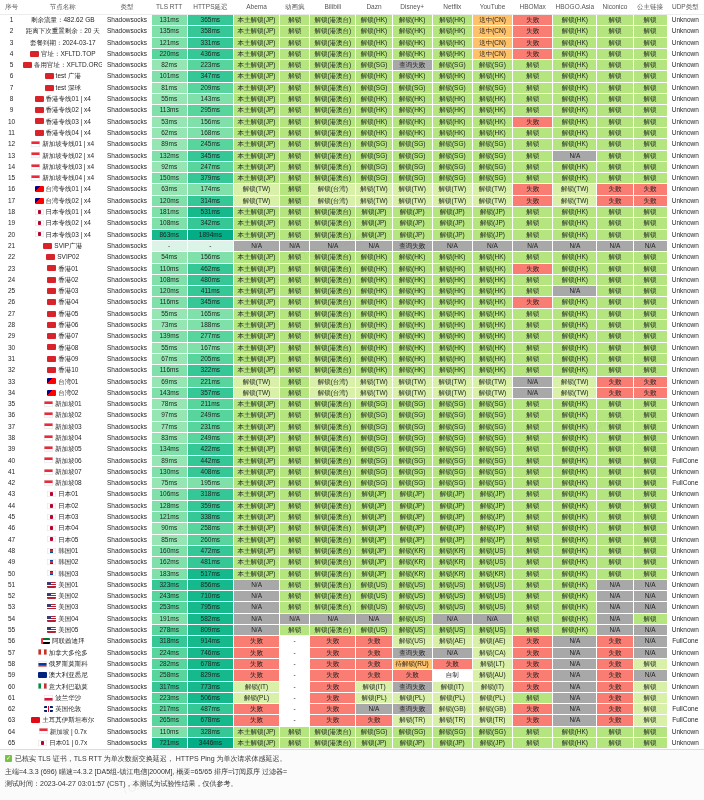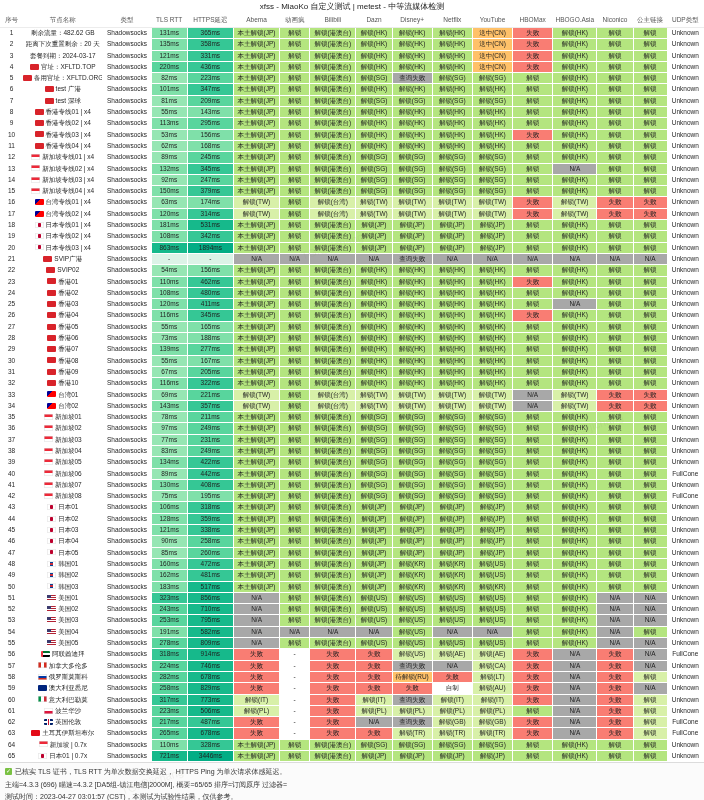--- a/index.html
+++ b/index.html
@@ -50,21 +50,20 @@
     pointer-events:none;white-space:nowrap;}
   col.c0{width:22px}col.c1{width:80px}col.c2{width:48px}col.c3{width:36px}col.c4{width:46px}
   col.c5{width:46px}col.c6{width:30px}col.c7{width:46px}col.c8{width:36px}col.c9{width:40px}
   col.c10{width:40px}col.c11{width:40px}col.c12{width:40px}col.c13{width:44px}col.c14{width:36px}
   col.c15{width:34px}col.c16{width:36px}
 </style>
 </head>
 <body>
 
 <div class="page">
-  <div class="title">xfss - MiaoKo 自定义测试 | metest - 中等流媒体检测</div>
 
   <table id="grid">
     <colgroup>
       <col class="c0">
         <col class="c1">
         <col class="c2">
         <col class="c3">
         <col class="c4">
       <col class="c5">
         <col class="c6">

